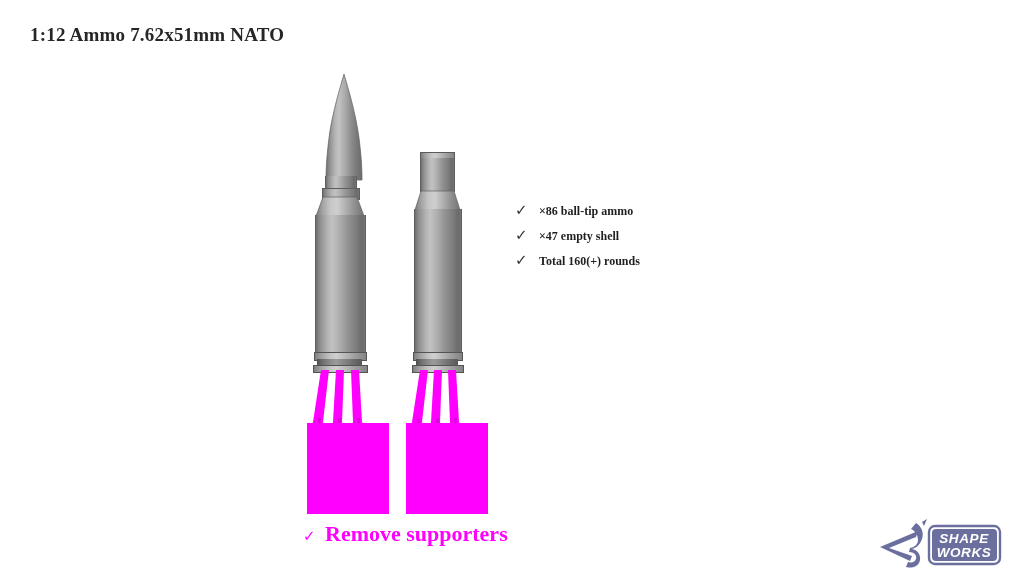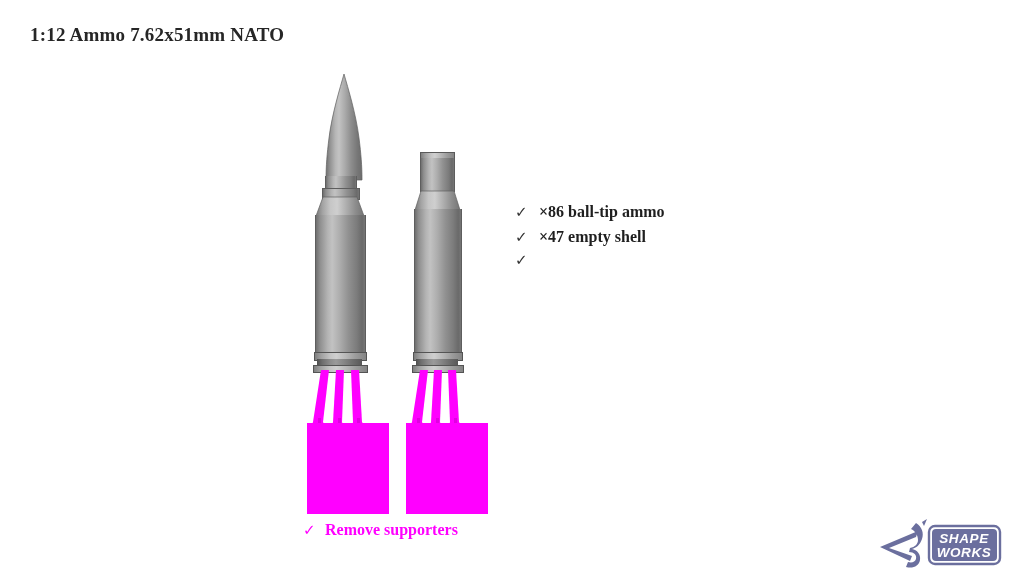--- a/index.html
+++ b/index.html
@@ -46,21 +46,21 @@
     flex: 0 0 24px;
     font-size: 15px;
     font-weight: normal;
     color: #333333;
     font-family: "DejaVu Sans", sans-serif;
     line-height: 1;
   }
   .feature-text {
     font-family: "Liberation Serif", serif;
     font-weight: bold;
-    font-size: 16px;
+    font-size: 12px;
     color: #1f1f1f;
     white-space: nowrap;
   }
 
   
   #remove-caption {
     position: absolute;
     left: 303px;
     top: 521px;
     display: flex;
@@ -69,21 +69,21 @@
   #remove-caption .cap-check {
     font-family: "DejaVu Sans", sans-serif;
     font-size: 15px;
     color: #ff00ff;
     width: 22px;
     flex: 0 0 22px;
   }
   #remove-caption .cap-text {
     font-family: "Liberation Serif", serif;
     font-weight: bold;
-    font-size: 16px;
+    font-size: 22px;
     color: #ff00ff;
     white-space: nowrap;
   }
 
   
   #model-stage {
     position: absolute;
     left: 0;
     top: 0;
     width: 1024px;
@@ -260,20 +260,21 @@
   <div class="feature-row">
     <span class="feature-check">✓</span>
     <span class="feature-text">×86 ball-tip ammo</span>
   </div>
   <div class="feature-row">
     <span class="feature-check">✓</span>
     <span class="feature-text">×47 empty shell</span>
   </div>
   <div class="feature-row">
     <span class="feature-check">✓</span>
+    <span class="feature-text">Total 160(+) rounds</span>
   </div>
 </div>
 
 <div id="remove-caption">
   <span class="cap-check">✓</span>
   <span class="cap-text">Remove supporters</span>
 </div>
 
 <div id="logo">
   <svg width="132" height="56" viewBox="0 0 132 56">

